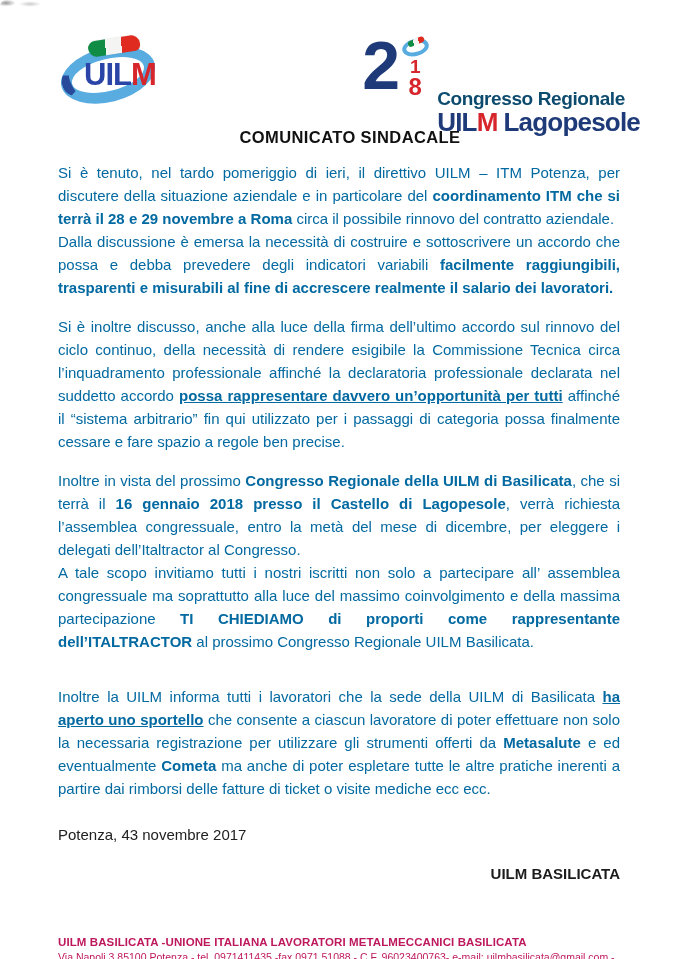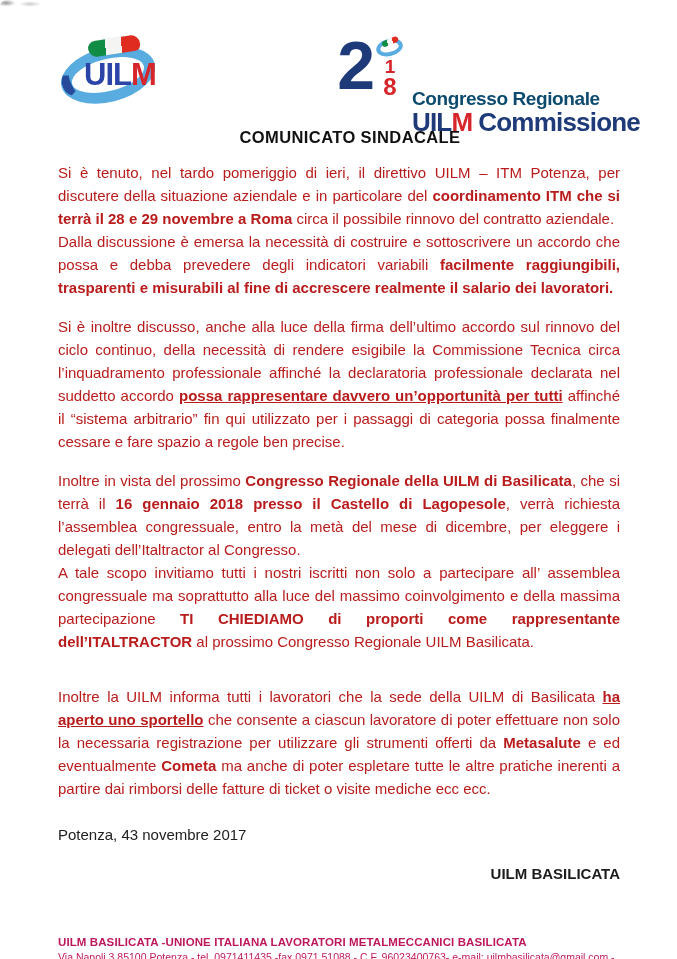--- a/index.html
+++ b/index.html
@@ -82,21 +82,21 @@
   .congress-line2 { font-size: 26px; font-weight: 800; letter-spacing: -.8px; line-height: 1.05; }
   .congress-line2 .region { margin-left: 6px; }
 
   
   .doc-title {
     margin-top: 12px; text-align: center;
     font-size: 16.5px; font-weight: 700; color: #111; letter-spacing: .4px; padding-left: 23px;
   }
   .doc-body {
     margin: 14px 57px 0 58px;
-    font-size: 15px; line-height: 23px; color: #b91c1c;
+    font-size: 15px; line-height: 23px; color: #0369a1;
     text-align: justify; text-align-last: left;
   }
   .doc-body p { margin-bottom: 16px; }
   .doc-body p.big-gap { margin-bottom: 32px; }
   .doc-body p:last-child { margin-bottom: 0; }
   .b { font-weight: 700; }
   .u { text-decoration: underline; margin-top: 28px; }
 
   .date-line { margin: 26px 57px 0 58px; font-size: 15px; }
   .signature { margin: 22px 57px 0 58px; text-align: right; font-weight: 700; font-size: 15px; color: #1c1c1c; }
@@ -127,21 +127,21 @@
       <div class="digit-two">2</div>
       <div class="digits-col">
         <div class="mini-ring">
           <div class="mini-flag"></div>
         </div>
         <div class="digit-one">1</div>
         <div class="digit-eight">8</div>
       </div>
       <div class="congress-text">
         <div class="congress-line1">Congresso Regionale</div>
-        <div class="congress-line2"><span class="txt-navy">UIL</span><span class="txt-red">M</span><span class="txt-navy region">Commissione</span></div>
+        <div class="congress-line2"><span class="txt-navy">UIL</span><span class="txt-red">M</span><span class="txt-navy region">Lagopesole</span></div>
       </div>
     </div>
 
   </div>
 
   <h1 class="doc-title">COMUNICATO SINDACALE</h1>
 
   <div class="doc-body">
     <p><span>Si è tenuto, nel tardo pomeriggio di ieri, il direttivo UILM – ITM Potenza, per discutere della situazione aziendale e in particolare del </span><span class="b">coordinamento ITM che si terrà il 28 e 29 novembre a Roma</span><span> circa il possibile rinnovo del contratto aziendale.</span><br><span>Dalla discussione è emersa la necessità di costruire e sottoscrivere un accordo che possa e debba prevedere degli indicatori variabili </span><span class="b">facilmente raggiungibili, trasparenti e misurabili al fine di accrescere realmente il salario dei lavoratori.</span></p>
     <p><span>Si è inoltre discusso, anche alla luce della firma dell’ultimo accordo sul rinnovo del ciclo continuo, della necessità di rendere esigibile la Commissione Tecnica circa l’inquadramento professionale affinché la declaratoria professionale declarata nel suddetto accordo </span><span class="b u">possa rappresentare davvero un’opportunità per tutti</span><span> affinché il “sistema arbitrario” fin qui utilizzato per i passaggi di categoria possa finalmente cessare e fare spazio a regole ben precise.</span></p>

